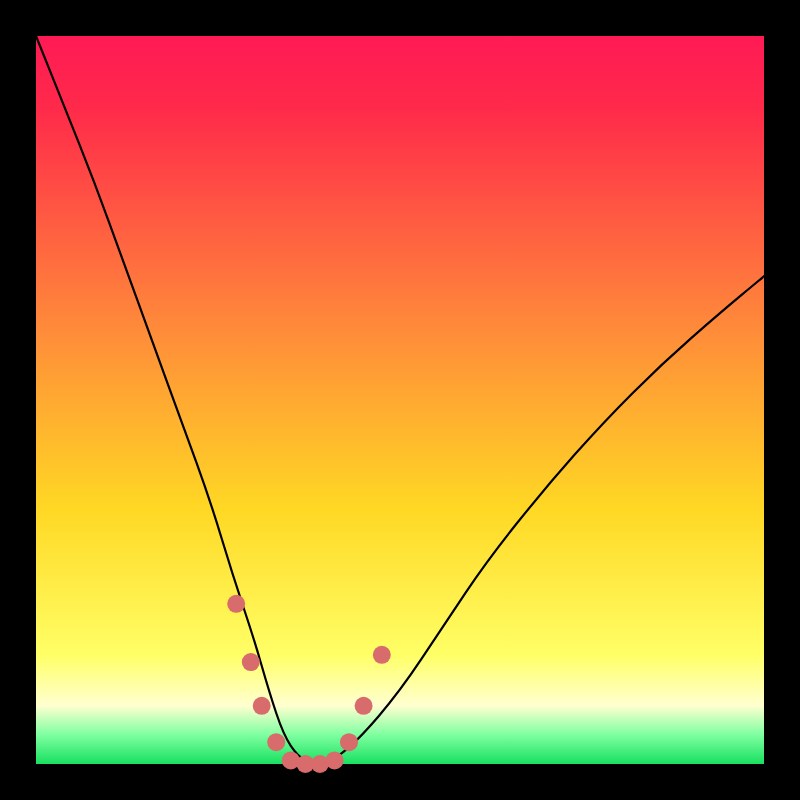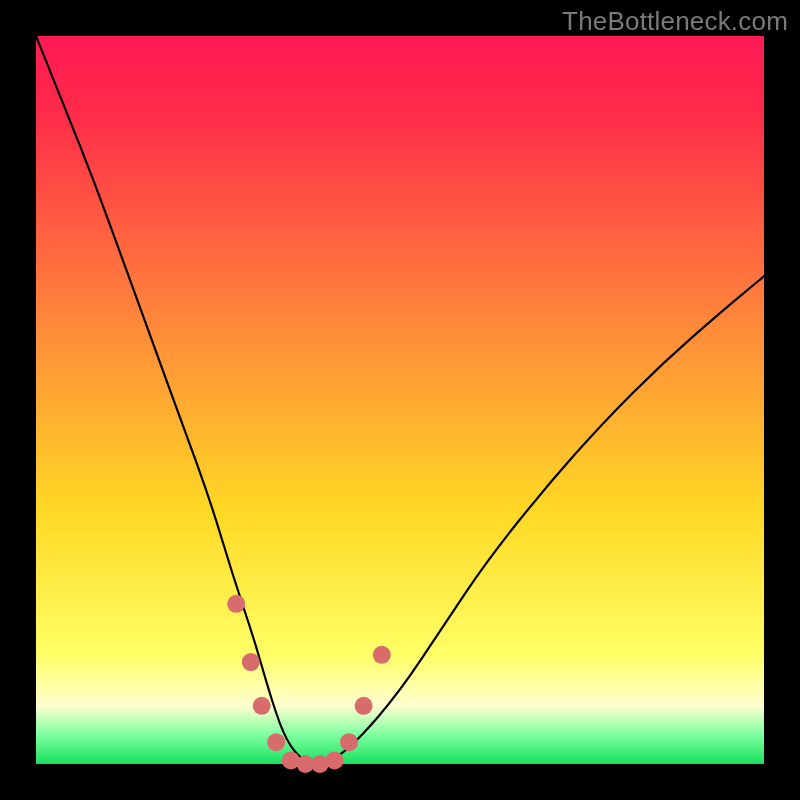--- a/index.html
+++ b/index.html
@@ -55,21 +55,20 @@
     width: 728px;
     height: 728px;
     overflow: visible;
   }
 </style>
 </head>
 <body>
 
 <div class="frame">
 
-  <div class="watermark">TheBottleneck.com</div>
 
   <div class="plot-area" style="--c-top: #ff1a55; --c-red: #ff2a4a; --c-orange: #ff8a3a; --c-yellow: #ffd824; --c-pale: #ffff66; --c-cream: #ffffd0; --c-mint: #7effa0; --c-green: #18e060;">
     <svg class="curve" viewBox="0 0 728 728" preserveAspectRatio="none">
       <path id="curve-path" fill="none" stroke="#000" stroke-width="2.2" stroke-linejoin="round" stroke-linecap="round" d="M 0.0 0.0 Q 0.0 0.0 14.6 36.4 Q 29.1 72.8 43.7 109.2 Q 58.2 145.6 72.8 185.6 Q 87.4 225.7 101.9 265.7 Q 116.5 305.8 131.0 345.8 Q 145.6 385.8 160.2 425.9 Q 174.7 465.9 185.6 502.3 Q 196.6 538.7 207.5 571.5 Q 218.4 604.2 225.7 629.7 Q 233.0 655.2 240.2 677.0 Q 247.5 698.9 254.8 709.8 Q 262.1 720.7 269.4 724.4 Q 276.6 728.0 283.9 728.0 Q 291.2 728.0 305.8 717.1 Q 320.3 706.2 342.2 680.7 Q 364.0 655.2 385.8 622.4 Q 407.7 589.7 429.5 556.9 Q 451.4 524.2 480.5 487.8 Q 509.6 451.4 538.7 418.6 Q 567.8 385.8 597.0 356.7 Q 626.1 327.6 655.2 302.1 Q 684.3 276.6 706.2 258.4 T 728.0 240.2"></path>
       <g id="marker-group">
           <circle cx="200.2" cy="567.8" r="9" fill="#d86b6b"></circle>
           <circle cx="214.8" cy="626.1" r="9" fill="#d86b6b"></circle>
           <circle cx="225.7" cy="669.8" r="9" fill="#d86b6b"></circle>
           <circle cx="240.2" cy="706.2" r="9" fill="#d86b6b"></circle>
           <circle cx="254.8" cy="724.4" r="9" fill="#d86b6b"></circle>

